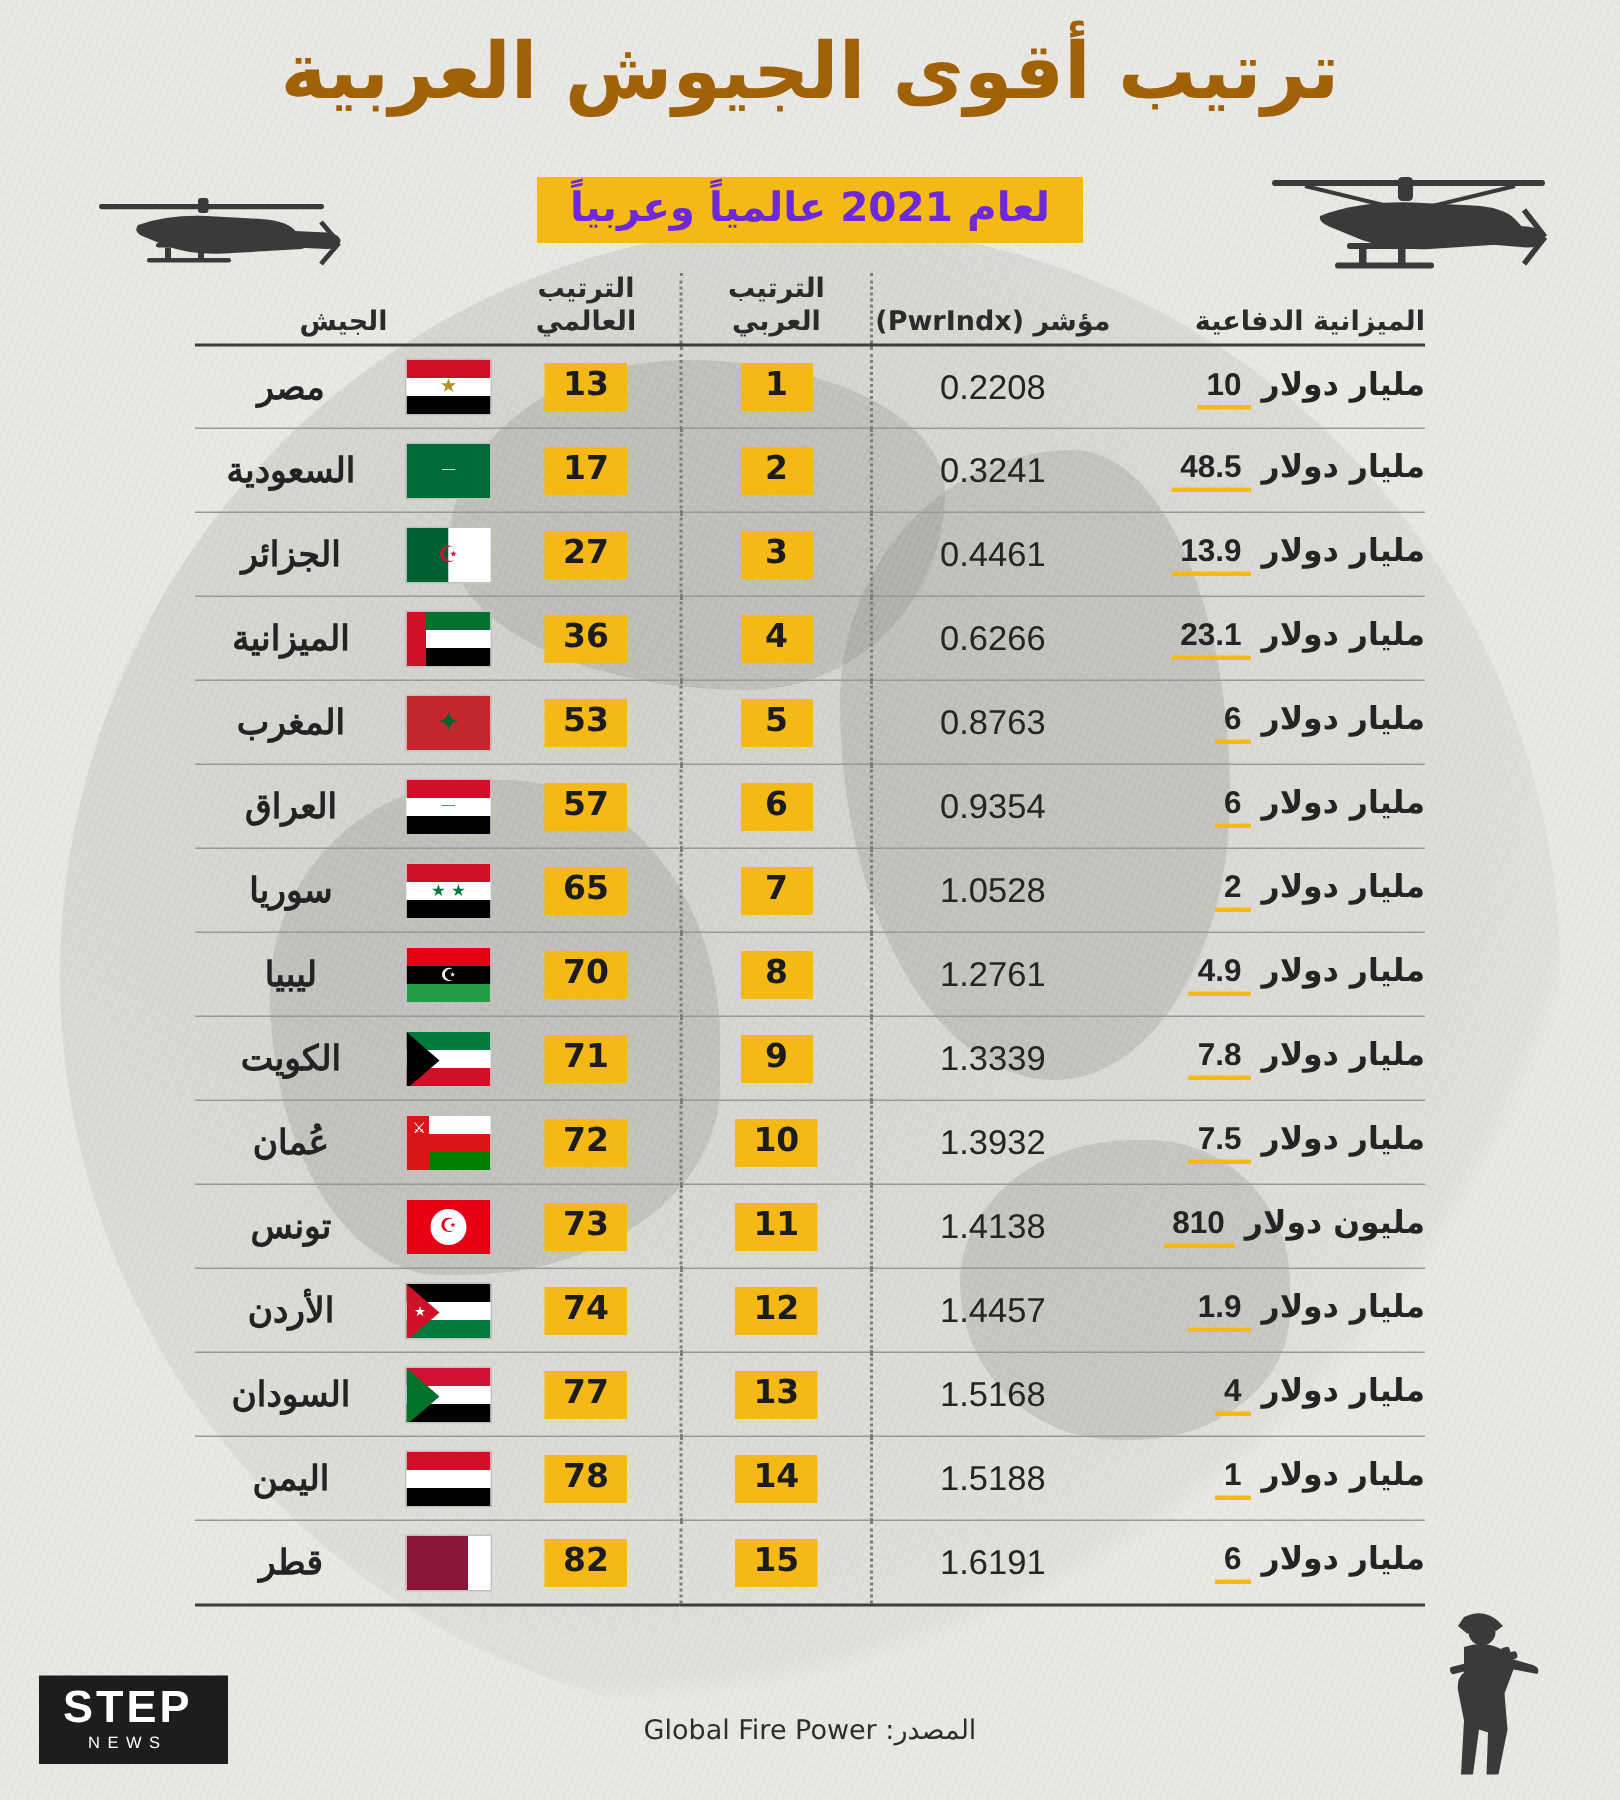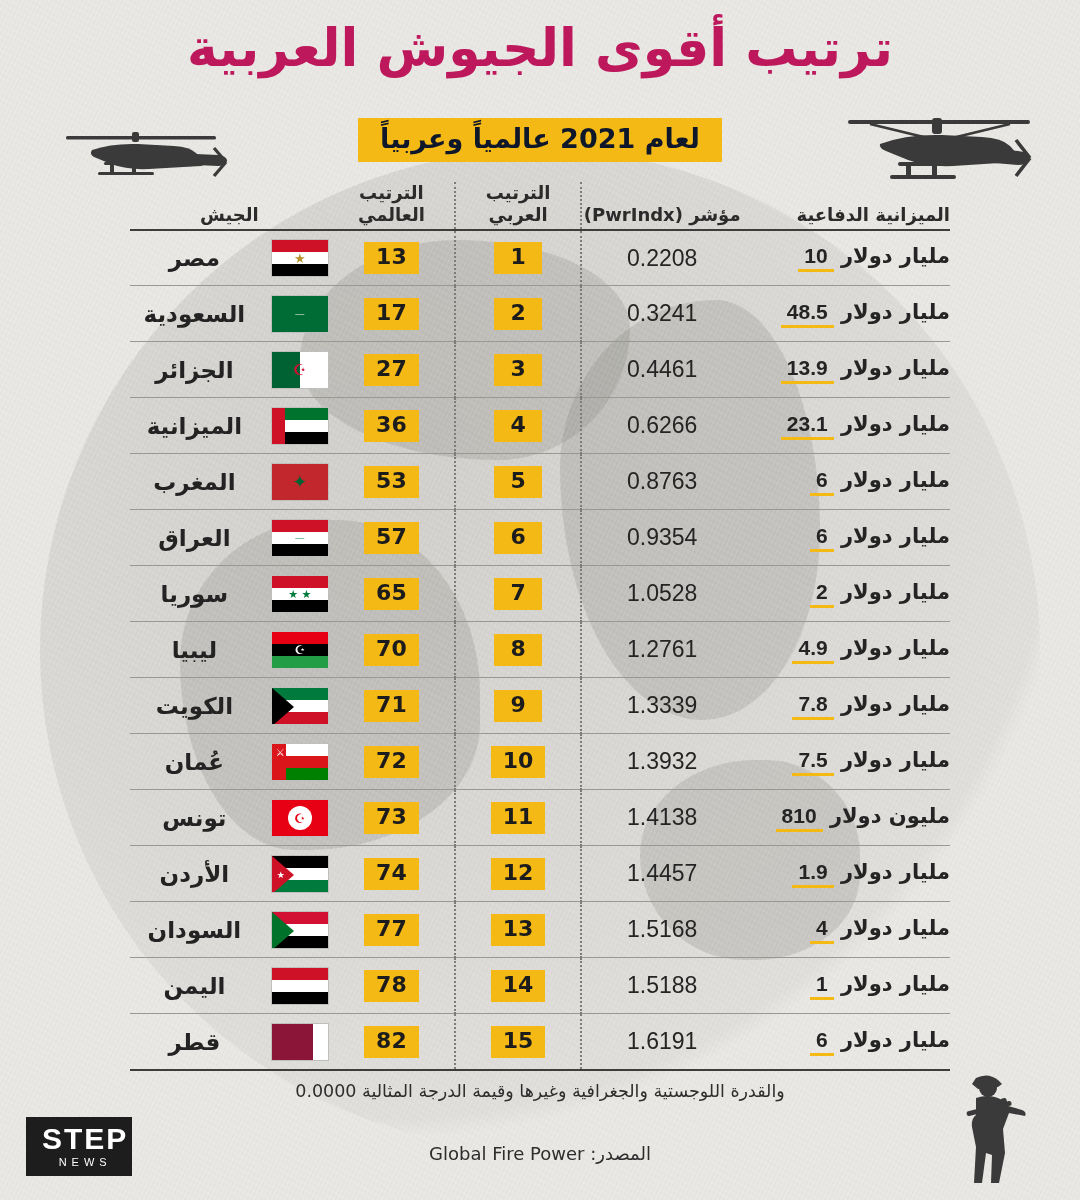--- a/index.html
+++ b/index.html
@@ -52,33 +52,33 @@
   }
 
   
   .title {
     position: absolute;
     top: 18px;
     right: 0; left: 0;
     text-align: center;
     font-size: 52px;
     font-weight: bold;
-    color: #be185d;
+    color: #a16207;
     letter-spacing: 0;
   }
   .subtitle-wrap {
     position: absolute;
     top: 118px;
     left: 0; right: 0;
     text-align: center;
   }
   .subtitle {
     display: inline-block;
     background: #f5b916;
-    color: #0f172a;
+    color: #6d28d9;
     font-size: 27px;
     font-weight: bold;
     padding: 5px 22px 8px 22px;
   }
 
   
   .heli { position: absolute; pointer-events: none; }
   .heli-left  { left: 48px;  top: 128px; }
   .heli-right { right: 40px; top: 110px; }
 
@@ -122,20 +122,21 @@
     align-items: center;
     justify-content: flex-start;
     gap: 16px;
     padding-left: 4px;
   }
   .army-name {
     font-size: 23px;
     font-weight: bold;
     color: #232323;
     flex: 1;
+    font-family: Liberation Serif, serif;
   }
   .flag {
     width: 58px;
     height: 38px;
     flex: 0 0 58px;
     border: 1px solid rgba(0,0,0,.25);
     position: relative;
     overflow: hidden;
     background: #fff;
   }
@@ -188,21 +189,21 @@
     color: #2d2d2d;
   }
 
   
   .logo {
     position: absolute;
     left: 26px;
     bottom: 24px;
     background: #1d1d1d;
     color: #fff;
-    padding: 7px 4px 8px 16px;
+    padding: 7px 24px 8px 16px;
     text-align: center;
     line-height: 1;
   }
   .logo .step { font-size: 30px; font-weight: bold; letter-spacing: 2px; font-family: "Liberation Sans", sans-serif; }
   .logo .news { font-size: 11px; letter-spacing: 5px; margin-top: 3px; font-family: "Liberation Sans", sans-serif; }
 
   .soldier { position: absolute; right: 46px; bottom: 10px; pointer-events: none; }
 
   
   .st3 { position:absolute; left:0; right:0; height:33.334%; }
@@ -523,21 +524,20 @@
                 <div style="position:absolute;left:0;top:0;bottom:0;right:26%;background:#8a1538"></div>
               </span>
               <span class="army-name">قطر</span>
             </div>
           </td>
         </tr>
       </tbody>
   </table>
 
   <div class="footnote">
-    <div>والقدرة اللوجستية والجغرافية وغيرها وقيمة الدرجة المثالية 0.0000</div>
   </div>
   <div class="source">المصدر: Global Fire Power</div>
 
   <div class="logo">
     <div class="step">STEP</div>
     <div class="news">NEWS</div>
   </div>
 
   <svg class="soldier" width="88" height="120" viewBox="0 0 88 120">
     <g fill="#3a3a3a">

